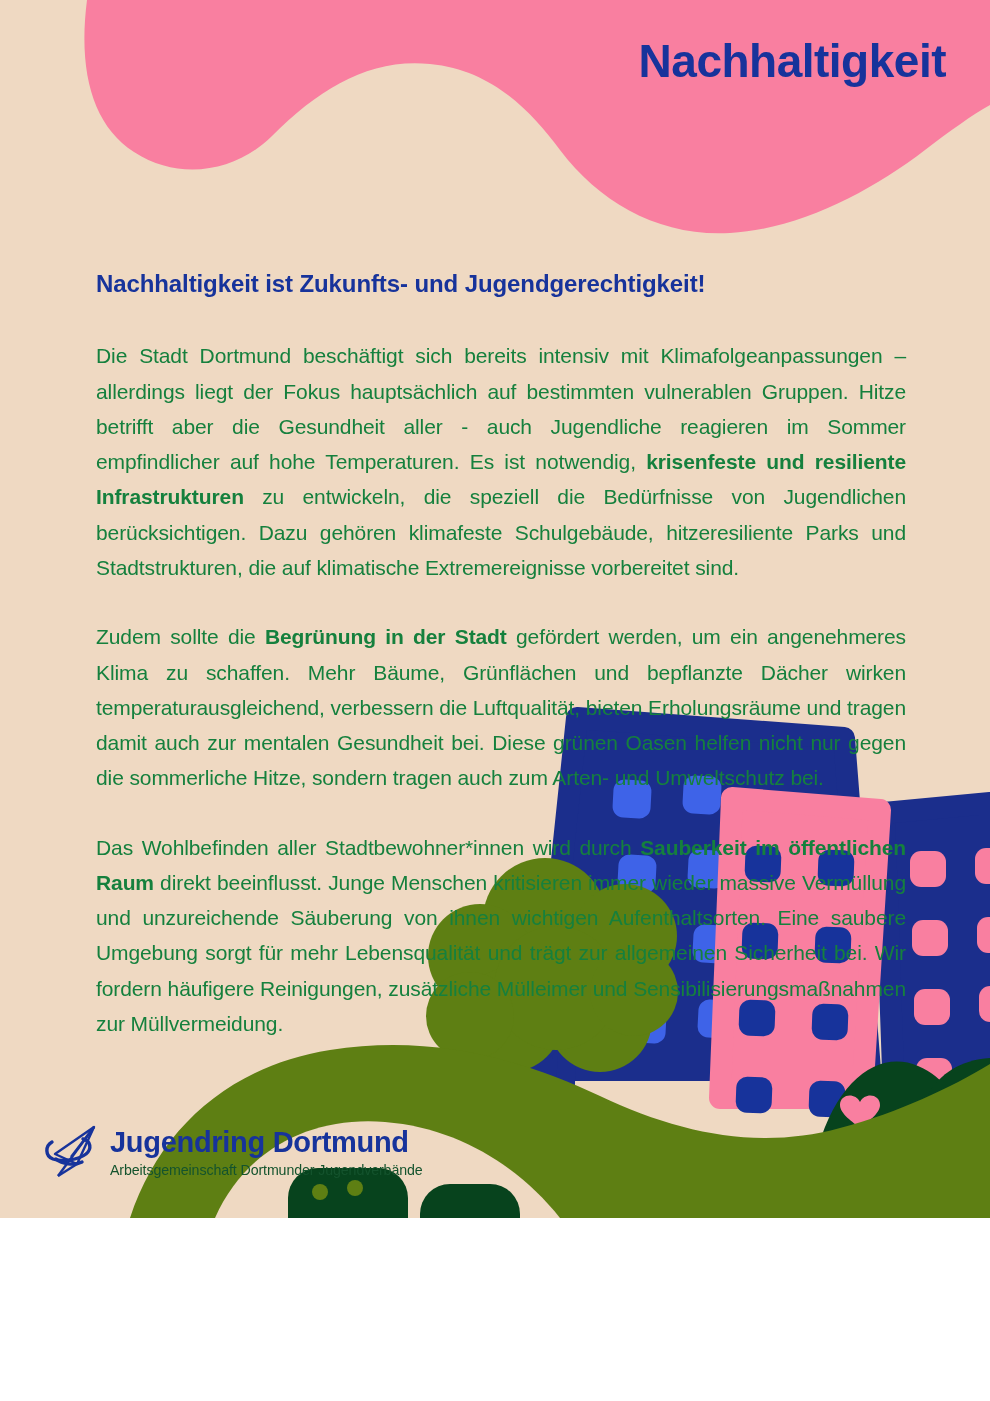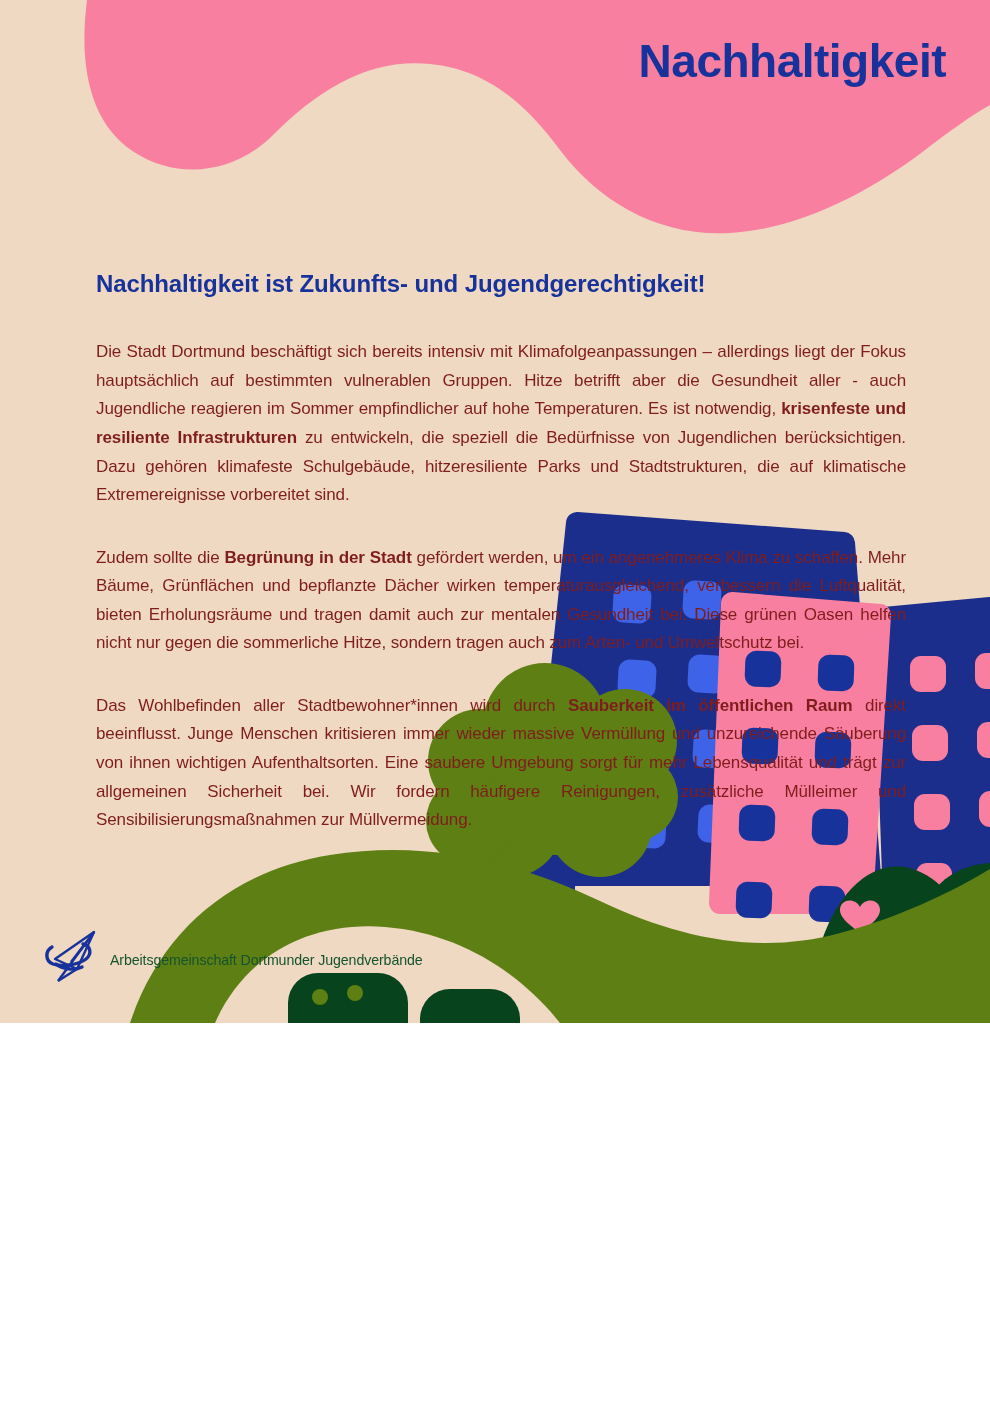--- a/index.html
+++ b/index.html
@@ -3,21 +3,21 @@
 <meta charset="utf-8">
 <style>
   html, body {
     margin: 0;
     padding: 0;
     background: #ffffff;
   }
   #poster {
     position: relative;
     width: 990px;
-    height: 1023px;
+    height: 1218px;
     overflow: hidden;
     background: #EFD9C2;
     font-family: "Liberation Sans", sans-serif;
   }
 
   
   .header-wave {
     position: absolute;
     top: 0;
     left: 0;
@@ -51,22 +51,22 @@
   .lead {
     margin: 0 0 38px 0;
     font-size: 24px;
     font-weight: bold;
     color: #17339B;
     line-height: 1.35;
     letter-spacing: -0.1px;
   }
   .para {
     margin: 0 0 34px 0;
-    font-size: 17px;
-    color: #7f1d1d;
+    font-size: 21px;
+    color: #15803d;
     line-height: 1.68;
     text-align: justify;
     letter-spacing: -0.1px;
   }
   .para:last-child { margin-bottom: 10px; }
   .para b { font-weight: bold; }
 
   
   .illustration {
     position: absolute;
@@ -227,17 +227,18 @@
   <div class="logo">
     <svg class="logo-mark" viewBox="0 0 56 58" aria-hidden="true">
       <path d="M50,3 L14,52" stroke="#17339B" stroke-width="2.4" fill="none"></path>
       <path d="M50,3 L33,40 L11,30 Z" fill="none" stroke="#17339B" stroke-width="2.4" stroke-linejoin="round"></path>
       <path d="M50,3 L27,33" stroke="#17339B" stroke-width="2.4" fill="none"></path>
       <path d="M33,40 L14,52" stroke="#17339B" stroke-width="2.4" fill="none"></path>
       <path d="M8,18 C 1,22 1,32 9,35 C 18,38 34,36 42,30 C 48,25 47,17 39,15" fill="none" stroke="#17339B" stroke-width="3.4" stroke-linecap="round"></path>
       <path d="M12,35 C 18,40 30,42 38,38" fill="none" stroke="#17339B" stroke-width="3.4" stroke-linecap="round"></path>
     </svg>
     <div class="logo-text">
+      <span class="logo-title">Jugendring Dortmund</span>
       <span class="logo-sub">Arbeitsgemeinschaft Dortmunder Jugendverbände</span>
     </div>
   </div>
 
 </div>
 
 </body></html>

